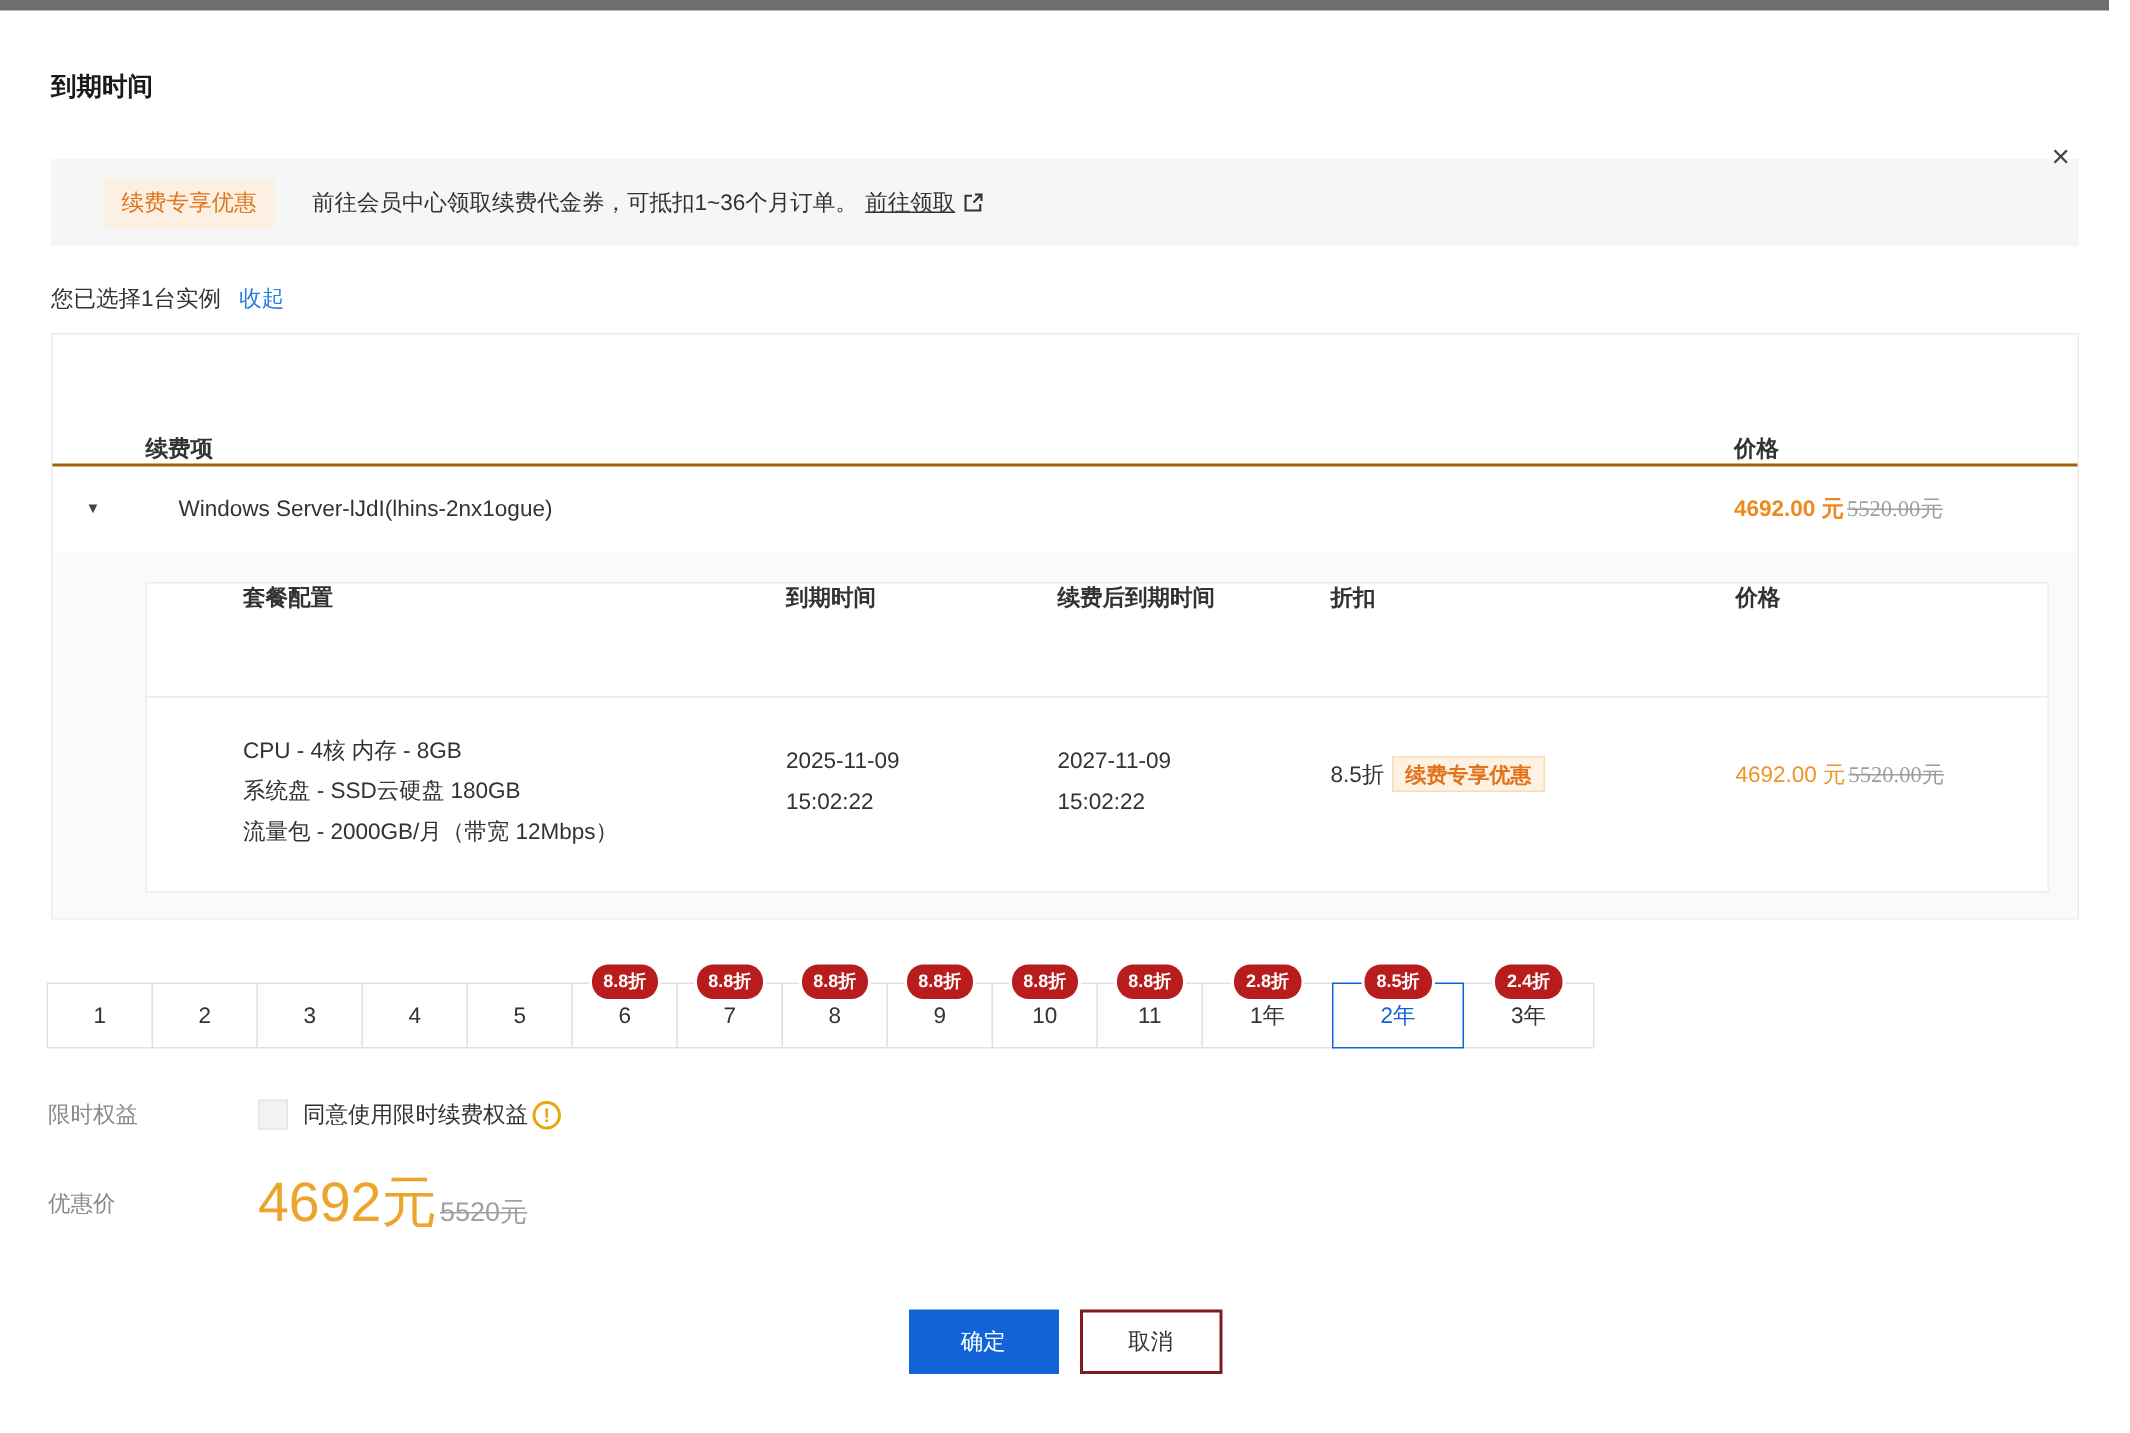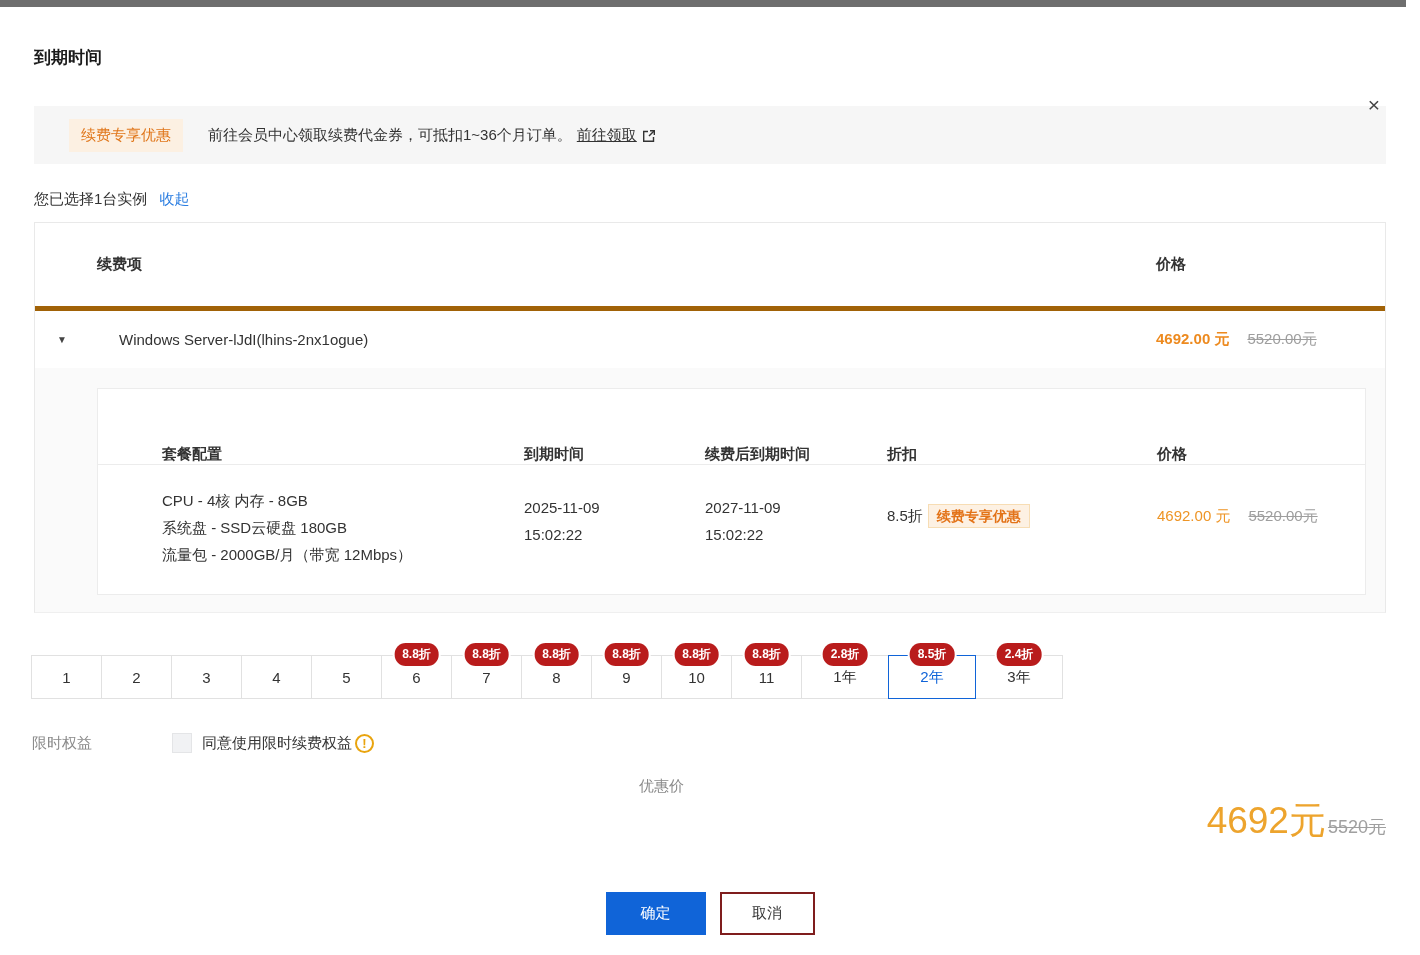--- a/index.html
+++ b/index.html
@@ -14,32 +14,32 @@
   .banner { margin-top:37px; height:58px; background:#f6f6f6; display:flex; align-items:center; padding-left:35px; }
   .banner-badge { background:#fcf0e2; color:#e0761a; padding:7px 12px; font-size:15px; }
   .banner-text { margin-left:25px; color:#333; }
   .banner-link { color:#333; text-decoration:underline; margin-left:5px; cursor:pointer; }
   .ext-icon { margin-left:5px; position:relative; top:2px; cursor:pointer; }
 
   .selection-line { margin-top:26px; }
   .collapse-link { color:#2a7de1; margin-left:8px; text-decoration:none; cursor:pointer; }
 
   .table { margin-top:13px; border:1px solid #e9e9e9; border-bottom:1px solid #efefef; }
-  .t-head { position:relative; height:88px; display:flex; align-items:center; border-bottom:5px solid #a16207; font-weight:bold; }
+  .t-head { position:relative; height:88px; display:flex; align-items:flex-end; border-bottom:2px solid #a16207; font-weight:bold; }
   .th-item { margin-left:62px; }
   .col-price { position:absolute; left:1121px; }
   .t-row { position:relative; height:57px; display:flex; align-items:center; }
   .expander { position:absolute; left:22px; font-size:10px; color:#444; cursor:pointer; }
   .row-name { margin-left:84px; }
   .price-cur { color:#ed8a1f; font-weight:bold; }
-  .price-orig { color:#9e9e9e; text-decoration:line-through; margin-left:18px; }
+  .price-orig { color:#9e9e9e; text-decoration:line-through; margin-left:2px;font-family:Liberation Serif, serif; }
 
   .t-detail { background:#fafafa; padding:20px 20px 17px 62px; }
   .inner-table { background:#fff; border:1px solid #ececec; width:1269px; }
-  .i-head { display:flex; align-items:flex-end; height:76px; border-bottom:1px solid #ececec; font-weight:bold; }
+  .i-head { display:flex; align-items:flex-start; height:76px; border-bottom:1px solid #ececec; font-weight:bold; }
   .i-row { display:flex; padding:22px 0 26px; }
   .cell-1 { width:426px; padding-left:64px; }
   .cell-2 { width:181px; }
   .cell-3 { width:182px; }
   .cell-4 { width:270px; }
   .cell-5 { flex:1; }
   .cfg-line, .dt-line { line-height:27px; }
   .i-row .cell-2, .i-row .cell-3 { padding-top:7px; }
   .i-row .cell-4, .i-row .cell-5 { padding-top:20px; }
   .discount-tag { margin-left:5px; padding:3px 8px; color:#e37318; background:#fdf1e3; border:1px solid #f7ddb4; font-weight:bold; font-size:14px; white-space:nowrap; }
@@ -57,21 +57,21 @@
   .dur-badge { position:absolute; top:-13px; left:50%; transform:translateX(-50%); background:#b91c1c; color:#fff;
     font-size:12px; font-weight:bold; padding:3px 8px; border-radius:11px; white-space:nowrap; box-shadow:0 0 0 2px #fff; z-index:3; }
   .dur-badge:empty { display:none; }
 
   .rights-row { margin-top:34px; align-items:center; }
   .rights-content { display:flex; align-items:center; }
   .checkbox { width:20px; height:20px; background:#f1f2f4; border:1px solid #e4e5e7; margin-right:10px; cursor:pointer; }
   .warn-icon { width:19px; height:19px; border:2px solid #e9a40e; color:#e9a40e; border-radius:50%;
     display:inline-flex; align-items:center; justify-content:center; font-weight:bold; font-size:13px; margin-left:3px; cursor:pointer; }
 
-  .price-row { margin-top:24px; align-items:flex-end;flex-direction:column; }
+  .price-row { margin-top:24px; align-items:center; }
   .price-row .form-label { align-self:center; }
   .big-price { font-size:37px; color:#eda42d; font-weight:500; }
   .big-orig { font-size:18px; color:#a0a0a0; text-decoration:line-through; margin-left:2px; }
 
   .footer { margin-top:46px; display:flex; justify-content:center; gap:14px; }
   .btn { height:43px; font-size:15px; font-family:inherit; cursor:pointer; }
   .btn-primary { width:100px; background:#1064d8; color:#fff; border:none; }
   .btn-default { width:95px; background:#fff; color:#333; border:2px solid #7f1d1d;font-family:Liberation Mono, monospace; }
 </style>
 </head>

